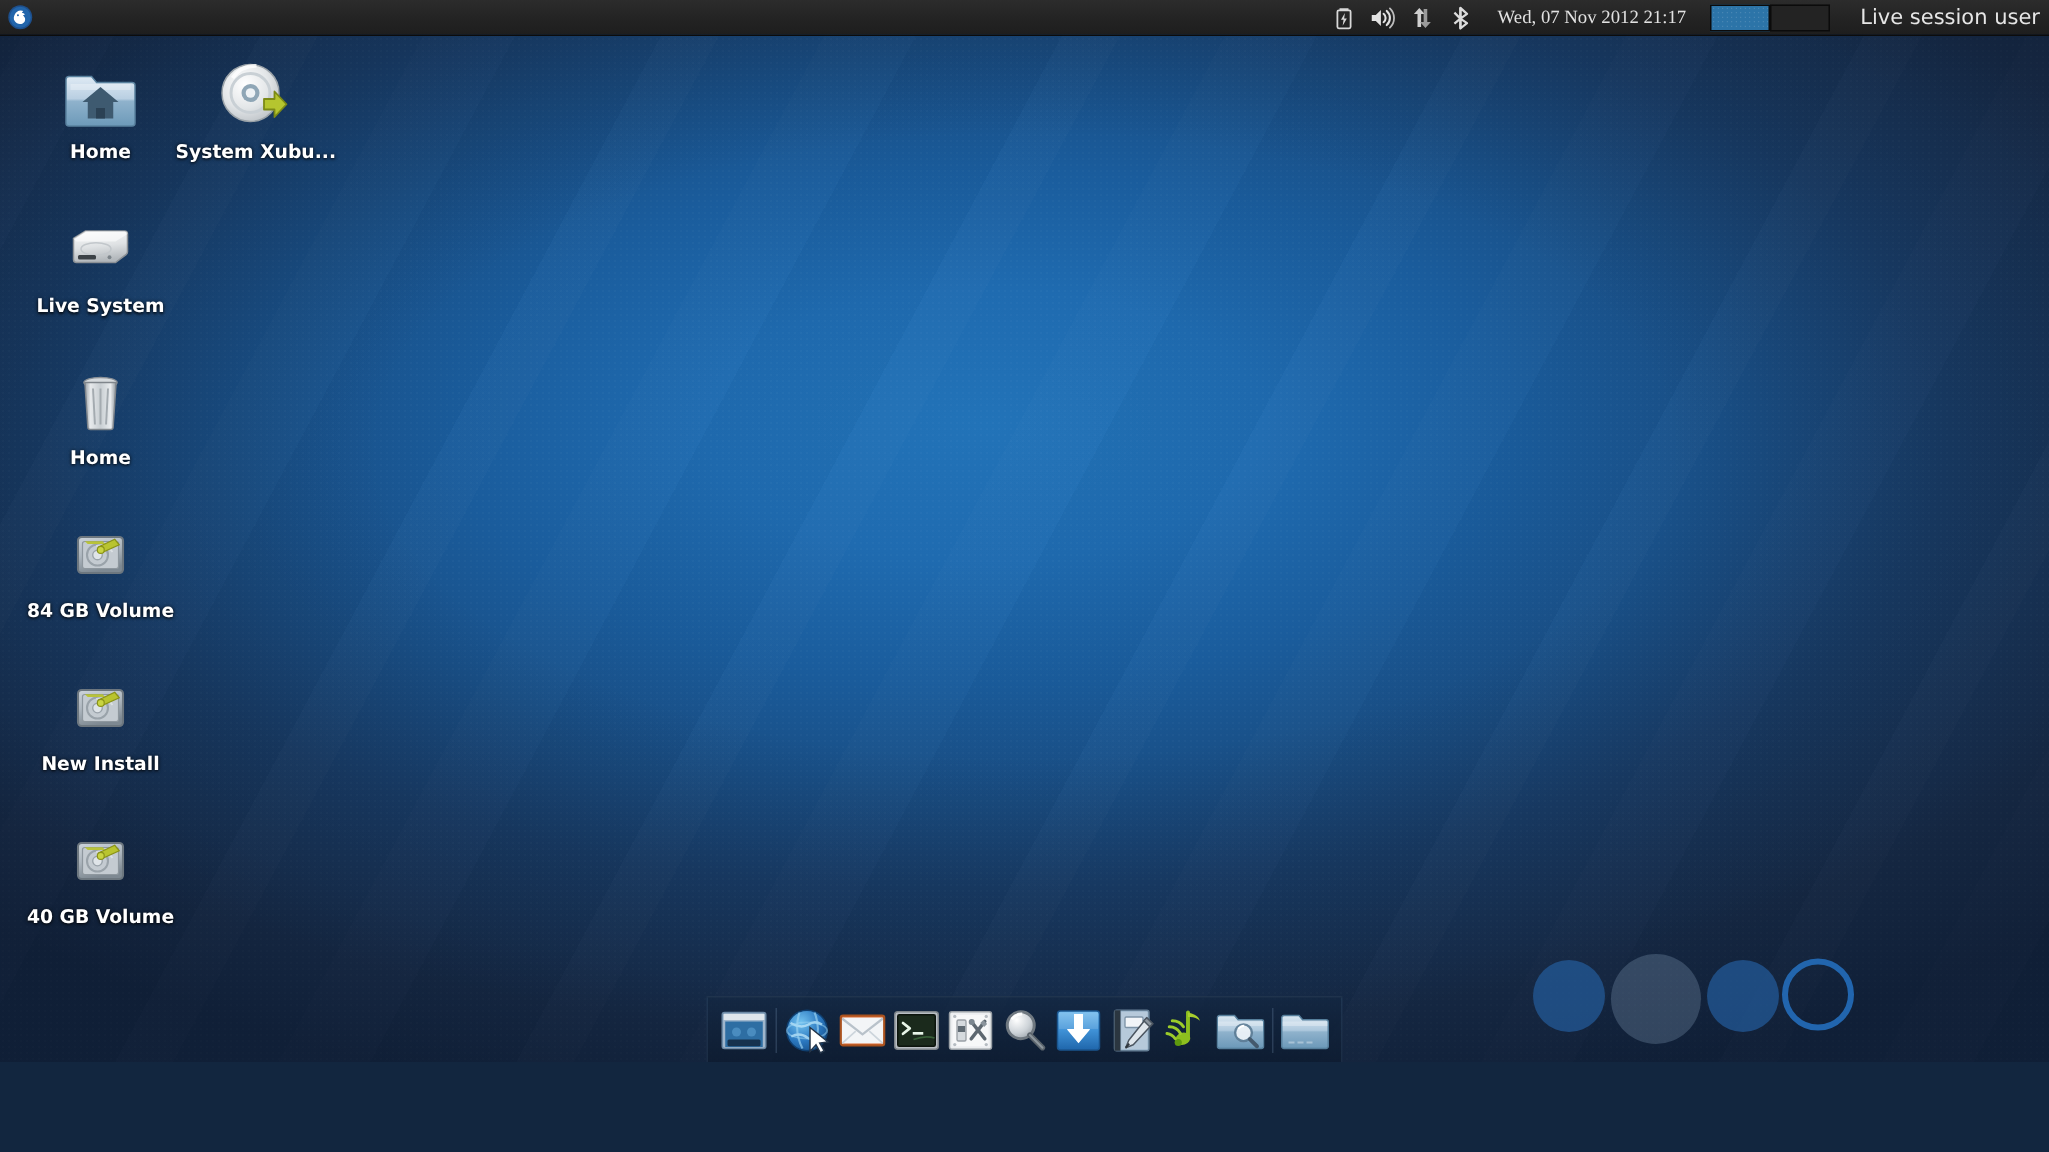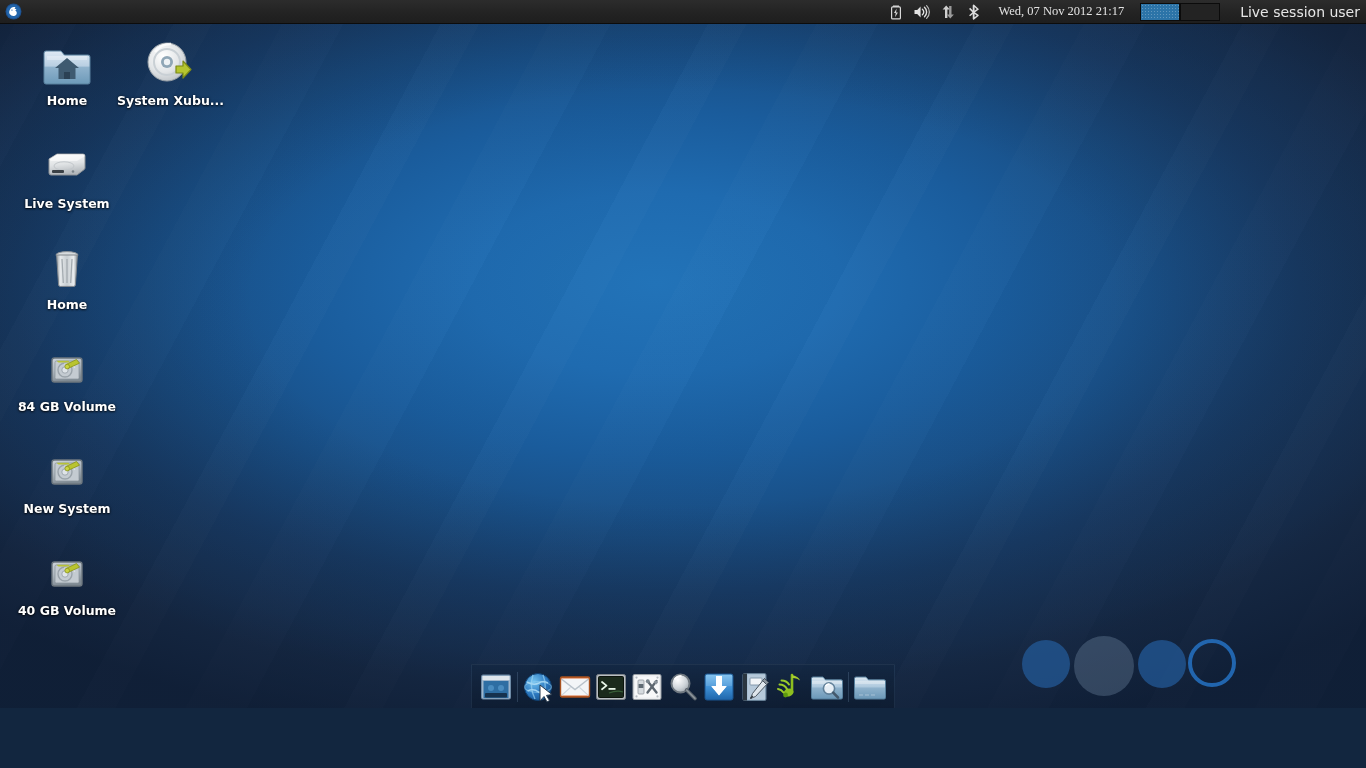--- a/index.html
+++ b/index.html
@@ -257,21 +257,21 @@
     </defs>
     <rect x="9" y="12" width="30" height="24" rx="2.5" fill="url(#vd)" stroke="#6d777f" stroke-width="1.4"></rect>
     <rect x="12" y="15" width="24" height="18" rx="1.5" fill="#c4cbd1" stroke="#8e979e" stroke-width="0.8"></rect>
     <circle cx="22" cy="24" r="7" fill="none" stroke="#9aa3aa" stroke-width="1.4"></circle>
     <circle cx="22" cy="24" r="3.2" fill="#dfe4e8" stroke="#9aa3aa" stroke-width="0.9"></circle>
     <path d="M21 18 q7 -2 11 4" fill="none" stroke="#e6eaed" stroke-width="1.2" opacity=".7"></path>
     <path d="M13.5 14.8 l12 0 l1.5 1.8 l-11.5 0 z" fill="#b7c22c" opacity=".92"></path>
     <path d="M23 18.5 L33.5 13.5 L36.5 17.2 L25.5 22.2 Z" fill="#b9c42f" stroke="#8a9318" stroke-width="0.8"></path>
     <circle cx="24.2" cy="20.6" r="2.3" fill="#c9d442" stroke="#8a9318" stroke-width="0.8"></circle>
   </svg></div>
-        <div class="cap">New System</div>
+        <div class="cap">New Install</div>
       </div>
       <div class="desk-icon" style="left: 15px; top: 510px;">
         <div class="glyph"><svg width="48" height="48" viewBox="0 0 48 48">
     <defs>
       <linearGradient id="vd" x1="0" y1="0" x2="0.3" y2="1">
         <stop offset="0" stop-color="#cdd4da"></stop>
                 <stop offset="0.5" stop-color="#aeb7bf"></stop>
         <stop offset="1" stop-color="#7e8992"></stop>
               </linearGradient>
     </defs>

